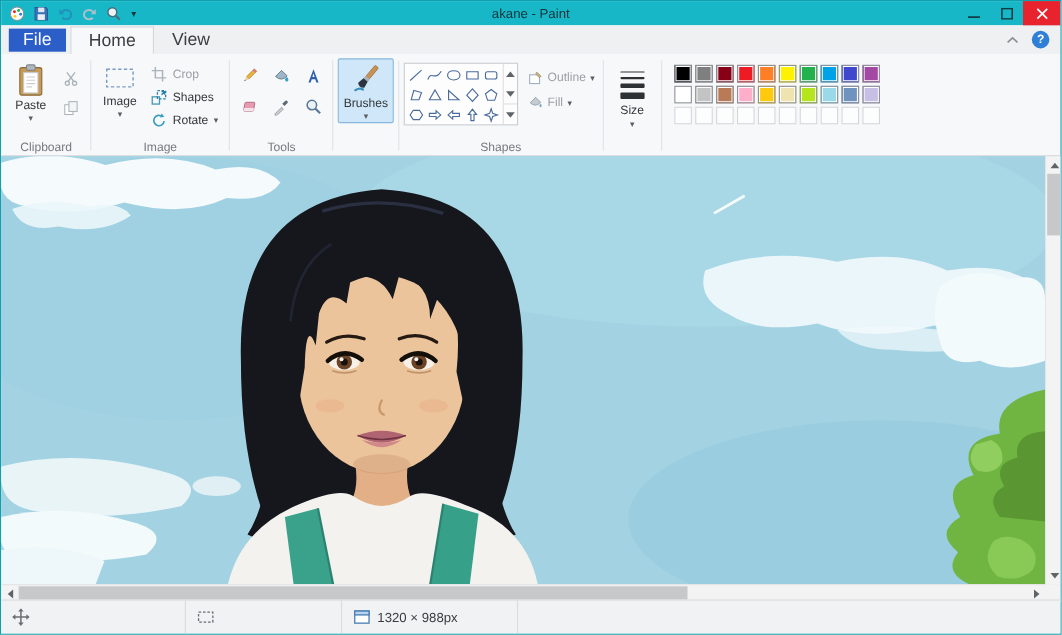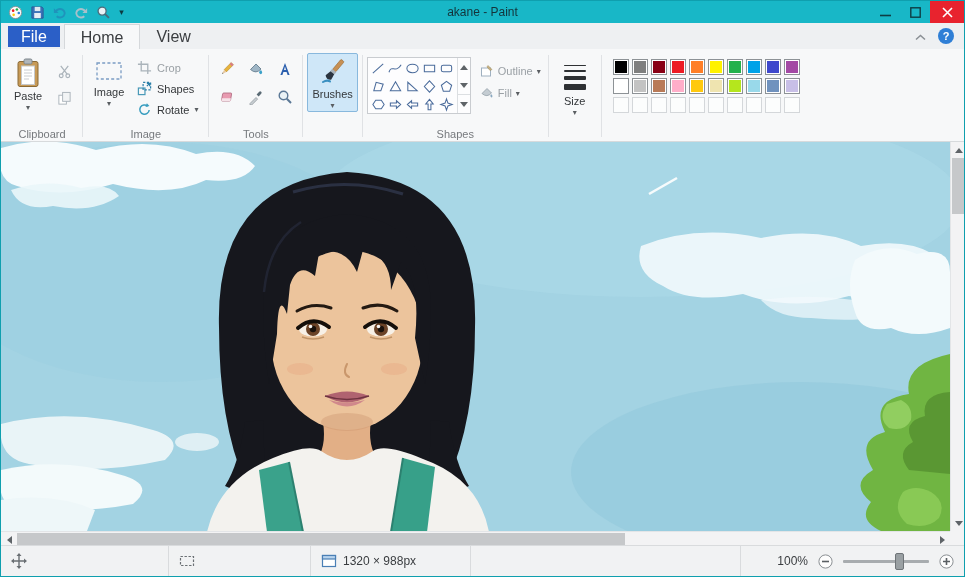--- a/index.html
+++ b/index.html
@@ -563,33 +563,15 @@
         </svg>
     </div>
     <div class="sseg" style="width:160px;">
       <svg viewBox="0 0 16 16">
           <rect x="1.5" y="2.5" width="13" height="11" fill="#fff" stroke="#4a7fb5" stroke-width="1.2"></rect>
           <rect x="1.5" y="2.5" width="13" height="3.5" fill="#b8d4ee" stroke="#4a7fb5" stroke-width="1.2"></rect>
         </svg>
       <span>1320 × 988px</span>
     </div>
     <div class="sflex"></div>
-    <div class="zoomseg">
-      <span>100%</span>
-      <span class="zbtn">
-        <svg viewBox="0 0 15 15">
-            <circle cx="7.5" cy="7.5" r="6.6" fill="#fdfdfd" stroke="#8a8f93"></circle>
-            <path d="M4 7.5h7" stroke="#5a5f63" stroke-width="1.6"></path>
-          </svg>
-      </span>
-      <span class="ztrack">
-          <span class="zthumb"></span>
-        </span>
-      <span class="zbtn">
-        <svg viewBox="0 0 15 15">
-            <circle cx="7.5" cy="7.5" r="6.6" fill="#fdfdfd" stroke="#8a8f93"></circle>
-            <path d="M4 7.5h7M7.5 4v7" stroke="#5a5f63" stroke-width="1.6"></path>
-          </svg>
-      </span>
-    </div>
   </div>
 
 </div>
 
 </body></html>

